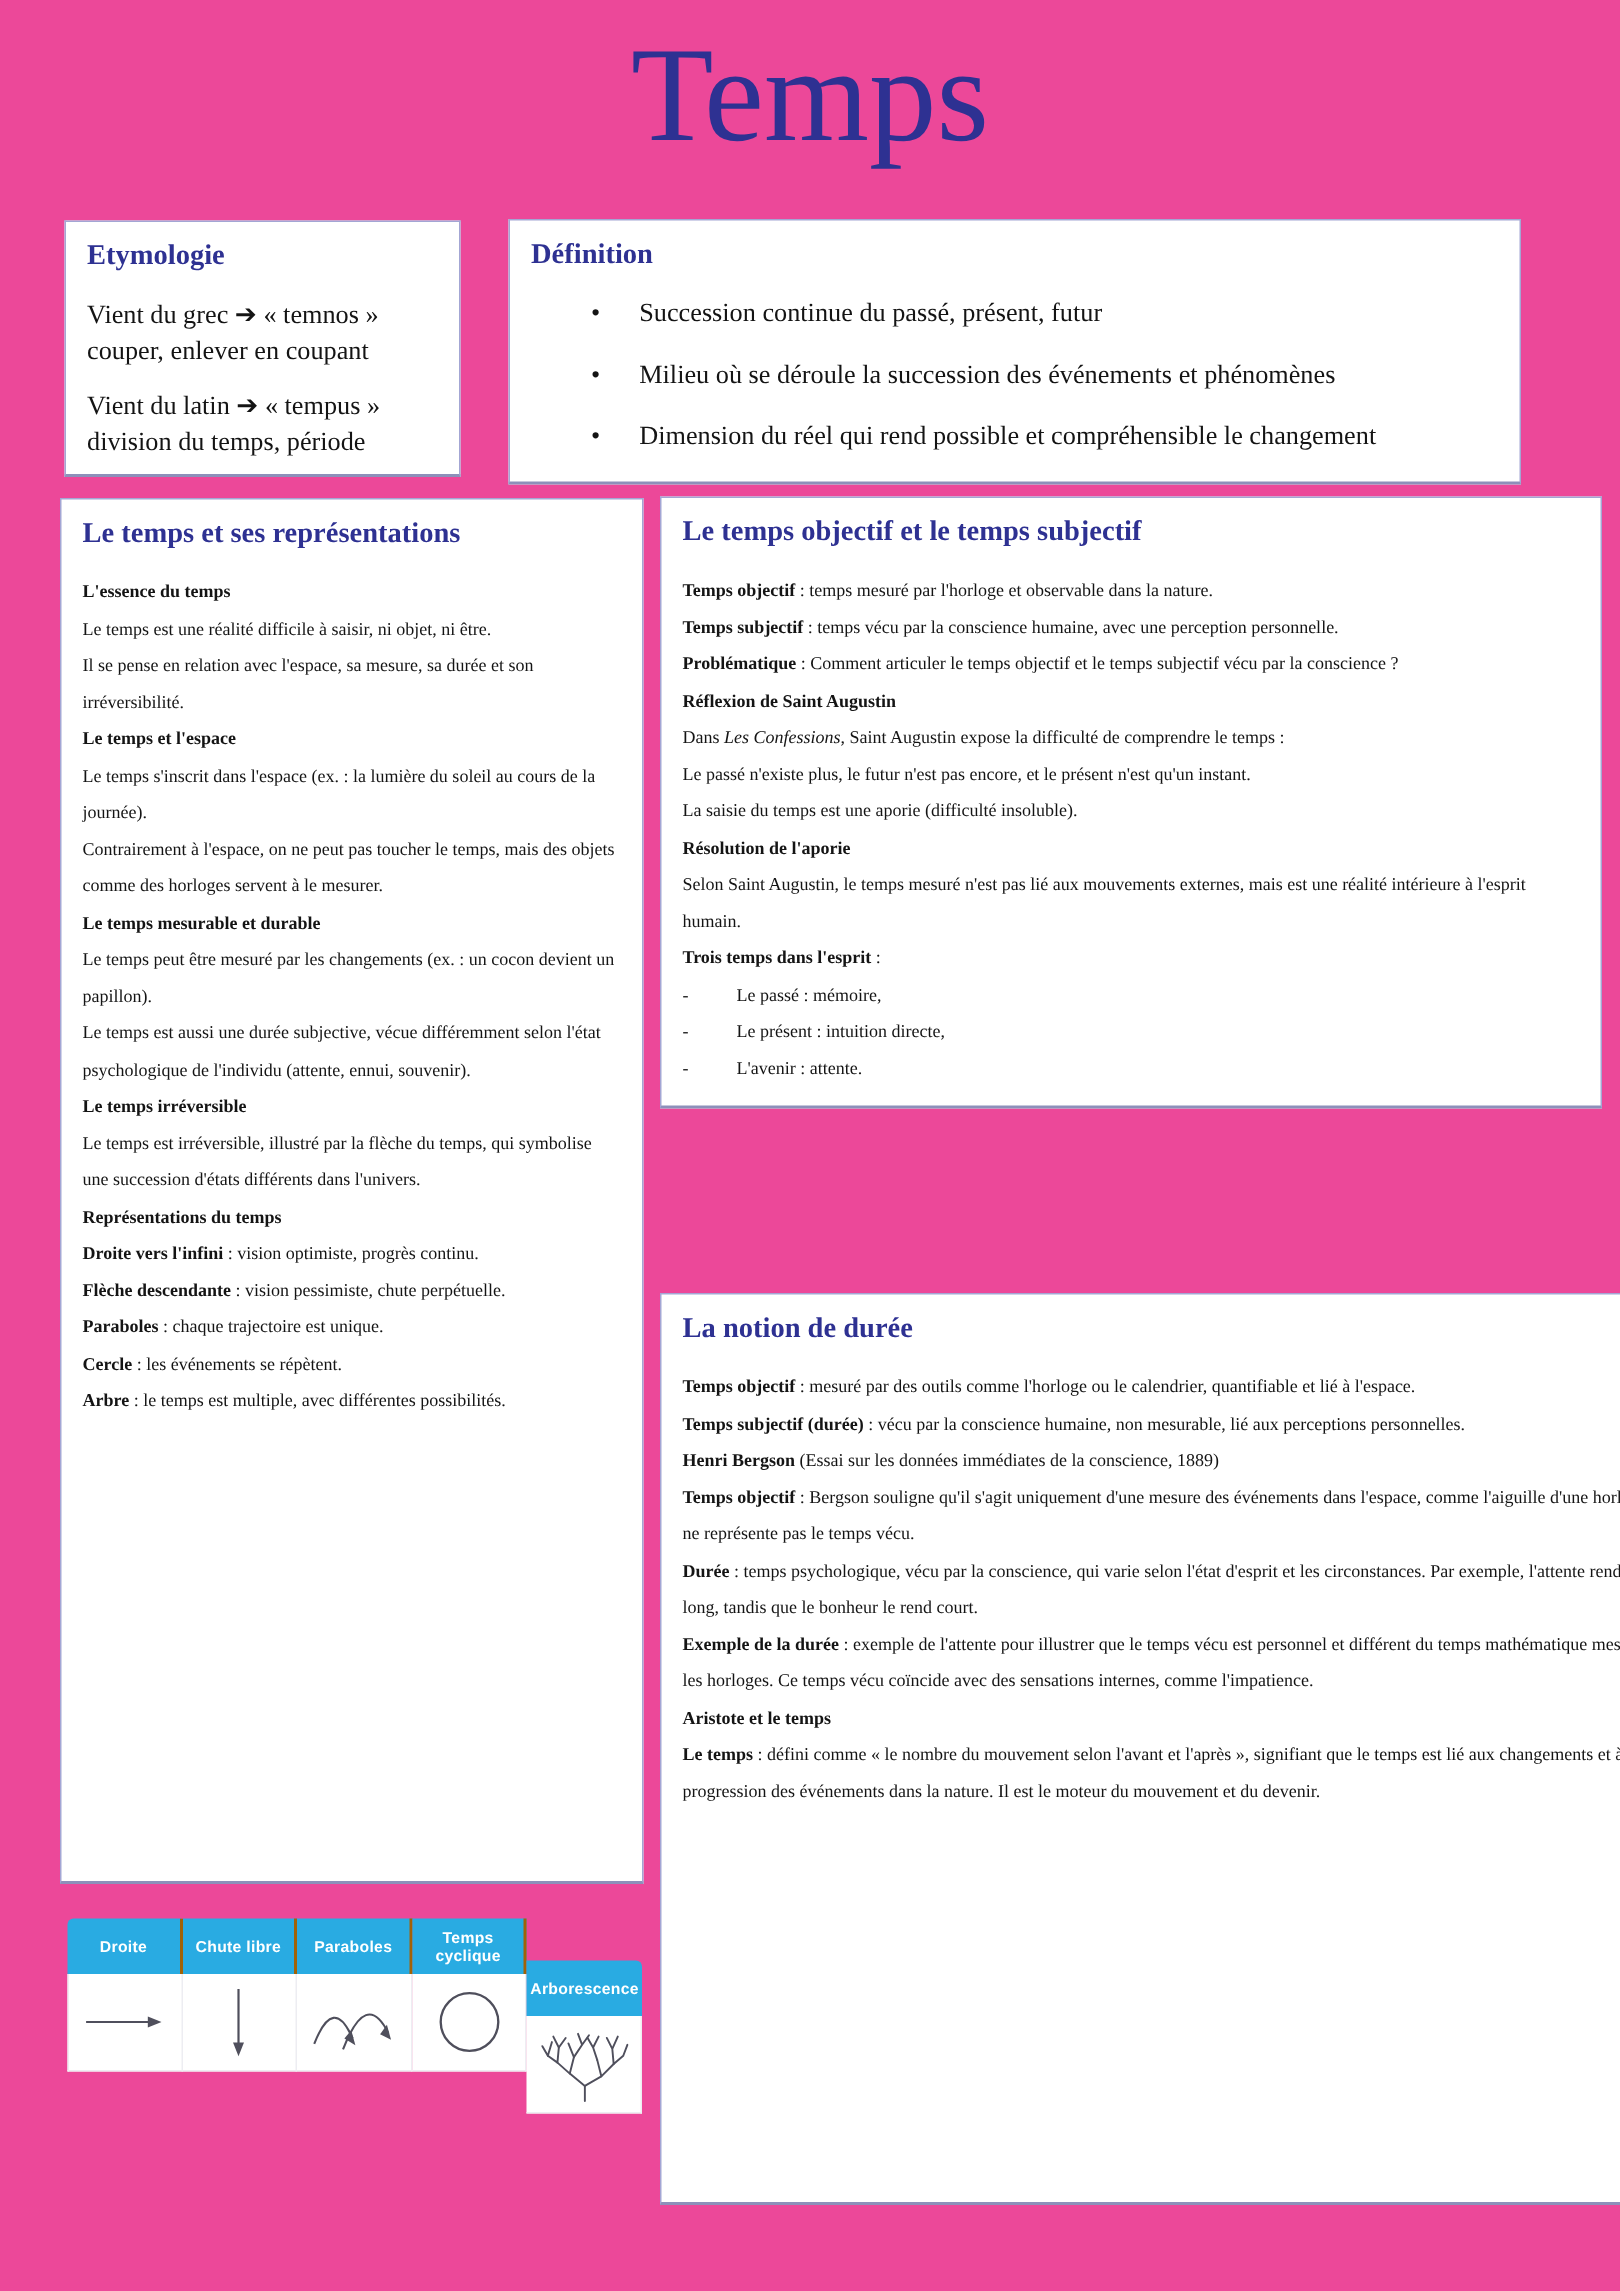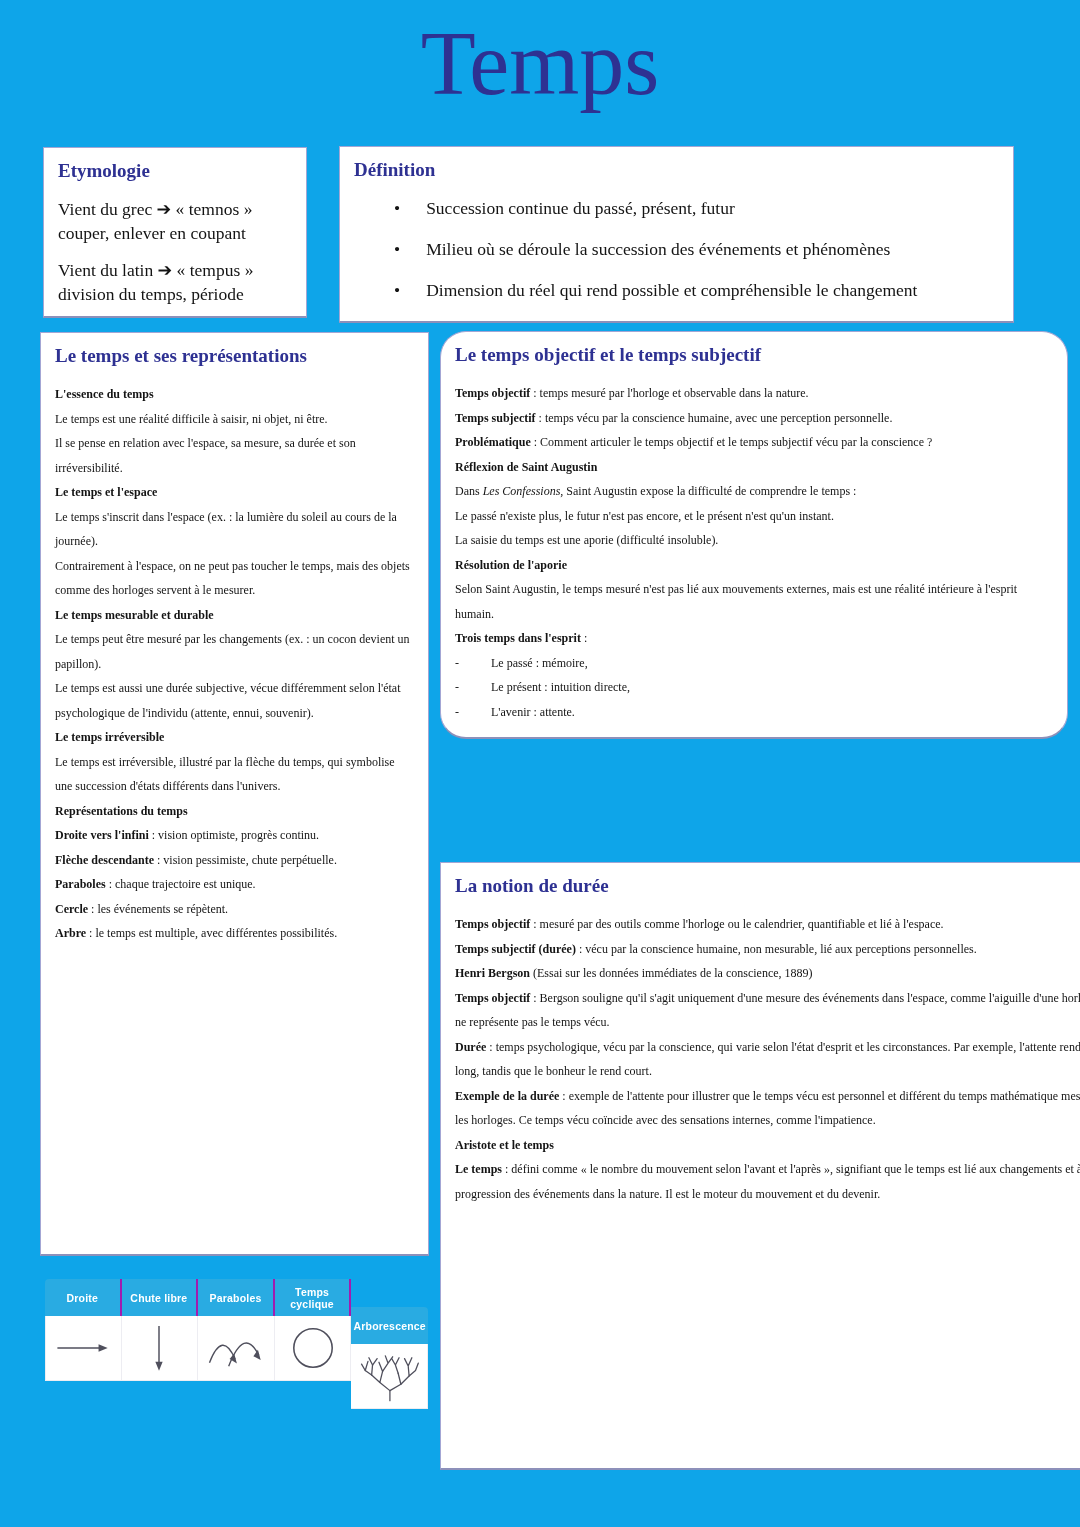--- a/index.html
+++ b/index.html
@@ -5,21 +5,21 @@
   :root{
     --accent:#2E3192;
     --box-border:#A3A6D4;
     --box-border-bottom:#8D90BA;
     --table-header-bg:#29ABE2;
     --icon-stroke:#4F4F5C;
     --ink:#141414;
   }
   html,body{margin:0;padding:0;background:#ffffff;}
   .page{
-    position:relative;width:1080px;height:1527px;margin:0 auto;background:#0ea5e9;
+    position:relative;width:1080px;height:1527px;margin:0 auto;background:#ec4899;
     font-family:"Liberation Serif",serif;color:var(--ink);overflow:hidden;
   }
   .title{
     position:absolute;top:14px;left:0;right:0;margin:0;text-align:center;
     font-size:90px;line-height:1.1;font-weight:400;color:var(--accent);
   }
   .box{
     position:absolute;box-sizing:border-box;background:#fff;
     border:1.6px solid var(--box-border);
     border-bottom:2.2px solid var(--box-border-bottom);
@@ -28,37 +28,37 @@
   .box h2{
     margin:2px 0 15px 0;font-size:19px;font-weight:700;color:var(--accent);
   }
   .etym{left:43px;top:147px;width:264px;height:171px;}
   .etym p{margin:13px 0 0 0;font-size:17.5px;line-height:24px;}
   .defn{left:339px;top:146px;width:675px;height:177px;}
   .bullets{list-style:none;margin:10px 0 0 0;padding:0 0 0 40px;}
   .bullets li{display:flex;gap:26px;margin-bottom:17px;font-size:17.5px;line-height:24px;}
   .bullets .marker{flex:0 0 auto;}
   .leftbox{left:40px;top:332px;width:389px;height:924px;}
-  .right1{left:440px;top:331px;width:628px;height:408px;border-radius:26px;}
+  .right1{left:440px;top:331px;width:628px;height:408px;}
   .right2{left:440px;top:862px;width:704px;height:608px;}
   .flow p{margin:0;font-size:12px;line-height:24.5px;}
   .flow b{font-weight:700;}
   .dash-item{display:flex;margin-left:34px;}
   .dash-item .dash{flex:0 0 36px;}
   .repr-table{
     position:absolute;left:45px;top:1279px;width:383px;
     display:grid;grid-template-columns:repeat(5,1fr);
     font-family:"Liberation Sans",sans-serif;
   }
   .col{display:flex;flex-direction:column;}
   .col-head{
     background:var(--table-header-bg);color:#fff;height:37px;
     display:flex;align-items:center;justify-content:center;
     font-size:10.5px;font-weight:700;letter-spacing:.2px;text-align:center;
-    border-right:2px solid #a21caf;box-sizing:border-box;
+    border-right:2px solid #a16207;box-sizing:border-box;
   }
   .col:first-child .col-head{border-radius:4px 0 0 0;}
   .col:last-child .col-head{border-right:none;border-radius:0 4px 0 0;margin-top:28px;}
   .col-body{
     height:65px;background:#fff;border:1px solid #EDEDF2;border-top:none;
     display:flex;align-items:center;justify-content:center;color:var(--icon-stroke);
     box-sizing:border-box;
   }
   .col:not(:first-child) .col-body{border-left:none;}
   .col-body svg{display:block;}

